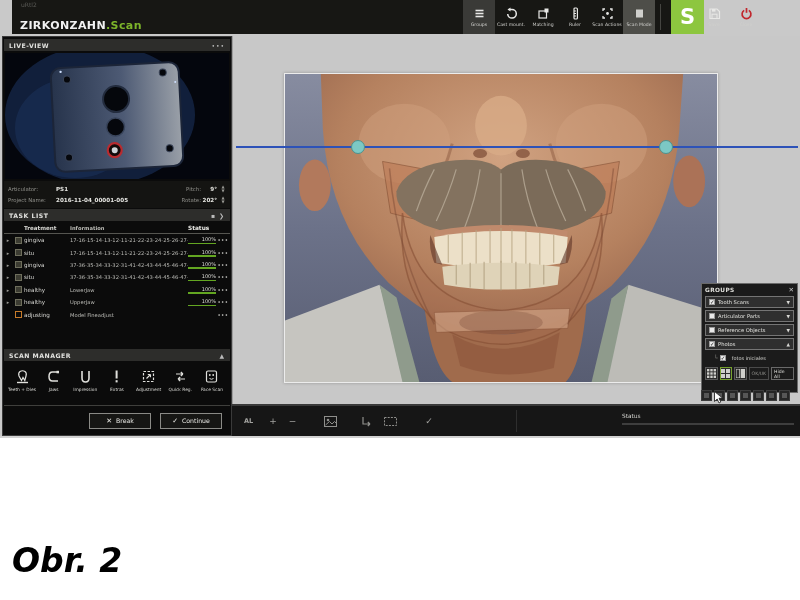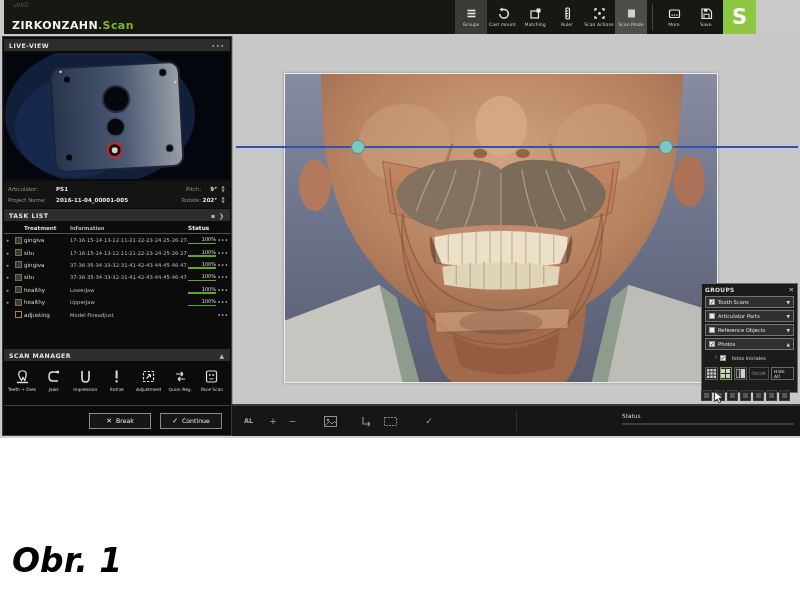--- a/index.html
+++ b/index.html
@@ -1,20 +1,20 @@
 <!DOCTYPE html>
 <html><head>
 <meta charset="utf-8">
 <style>
   * { margin:0; padding:0; box-sizing:border-box; }
   html,body { width:800px; height:600px; background:#ffffff; font-family:"DejaVu Sans", sans-serif; overflow:hidden; }
   .app { position:absolute; left:0; top:0; width:800px; height:438px; background:#c9c9c9; }
 
   
-  .topbar { position:absolute; left:4px; top:0; width:752px; height:34px; background:#171714; }
+  .topbar { position:absolute; left:12px; top:0; width:692px; height:34px; background:#171714; }
   .micro-note { position:absolute; left:9px; top:1px; font-size:6px; color:#5a5a56; }
   .brand { position:absolute; left:8px; top:19px; font-size:11px; font-weight:bold; color:#f2f2f2; letter-spacing:.4px; }
   .brand .green { color:#7db52a; }
   .tb-center { position:absolute; left:451px; top:0; height:34px; display:flex; align-items:stretch; }
   .tb-btn { width:32px; height:34px; display:flex; flex-direction:column; align-items:center; justify-content:center; gap:2px; cursor:pointer; }
   .tb-btn.sel { background:#3a3a37; }
   .tb-btn.sel2 { background:#4e4e49; }
   .tb-btn .lbl { font-size:4.6px; color:#cfcfcc; white-space:nowrap; }
   .tb-sep { width:1px; background:#454541; margin:4px 5px; }
   .s-tile { position:absolute; right:0; top:0; width:33px; height:34px; background:#8dc63f; color:#ffffff; font-size:21px; font-weight:bold; display:flex; align-items:center; justify-content:center; }
@@ -683,13 +683,13 @@
       <span class="bb-g" style="margin-left:28px">✓</span>
     </div>
     <div class="bb-sep"></div>
     <div class="bb-status">Status</div>
     <div class="bb-track"></div>
   </div>
 
   <div class="win-edge"></div>
 </div>
 
-<div class="caption">Obr. 1</div>
+<div class="caption">Obr. 2</div>
 
 </body></html>

